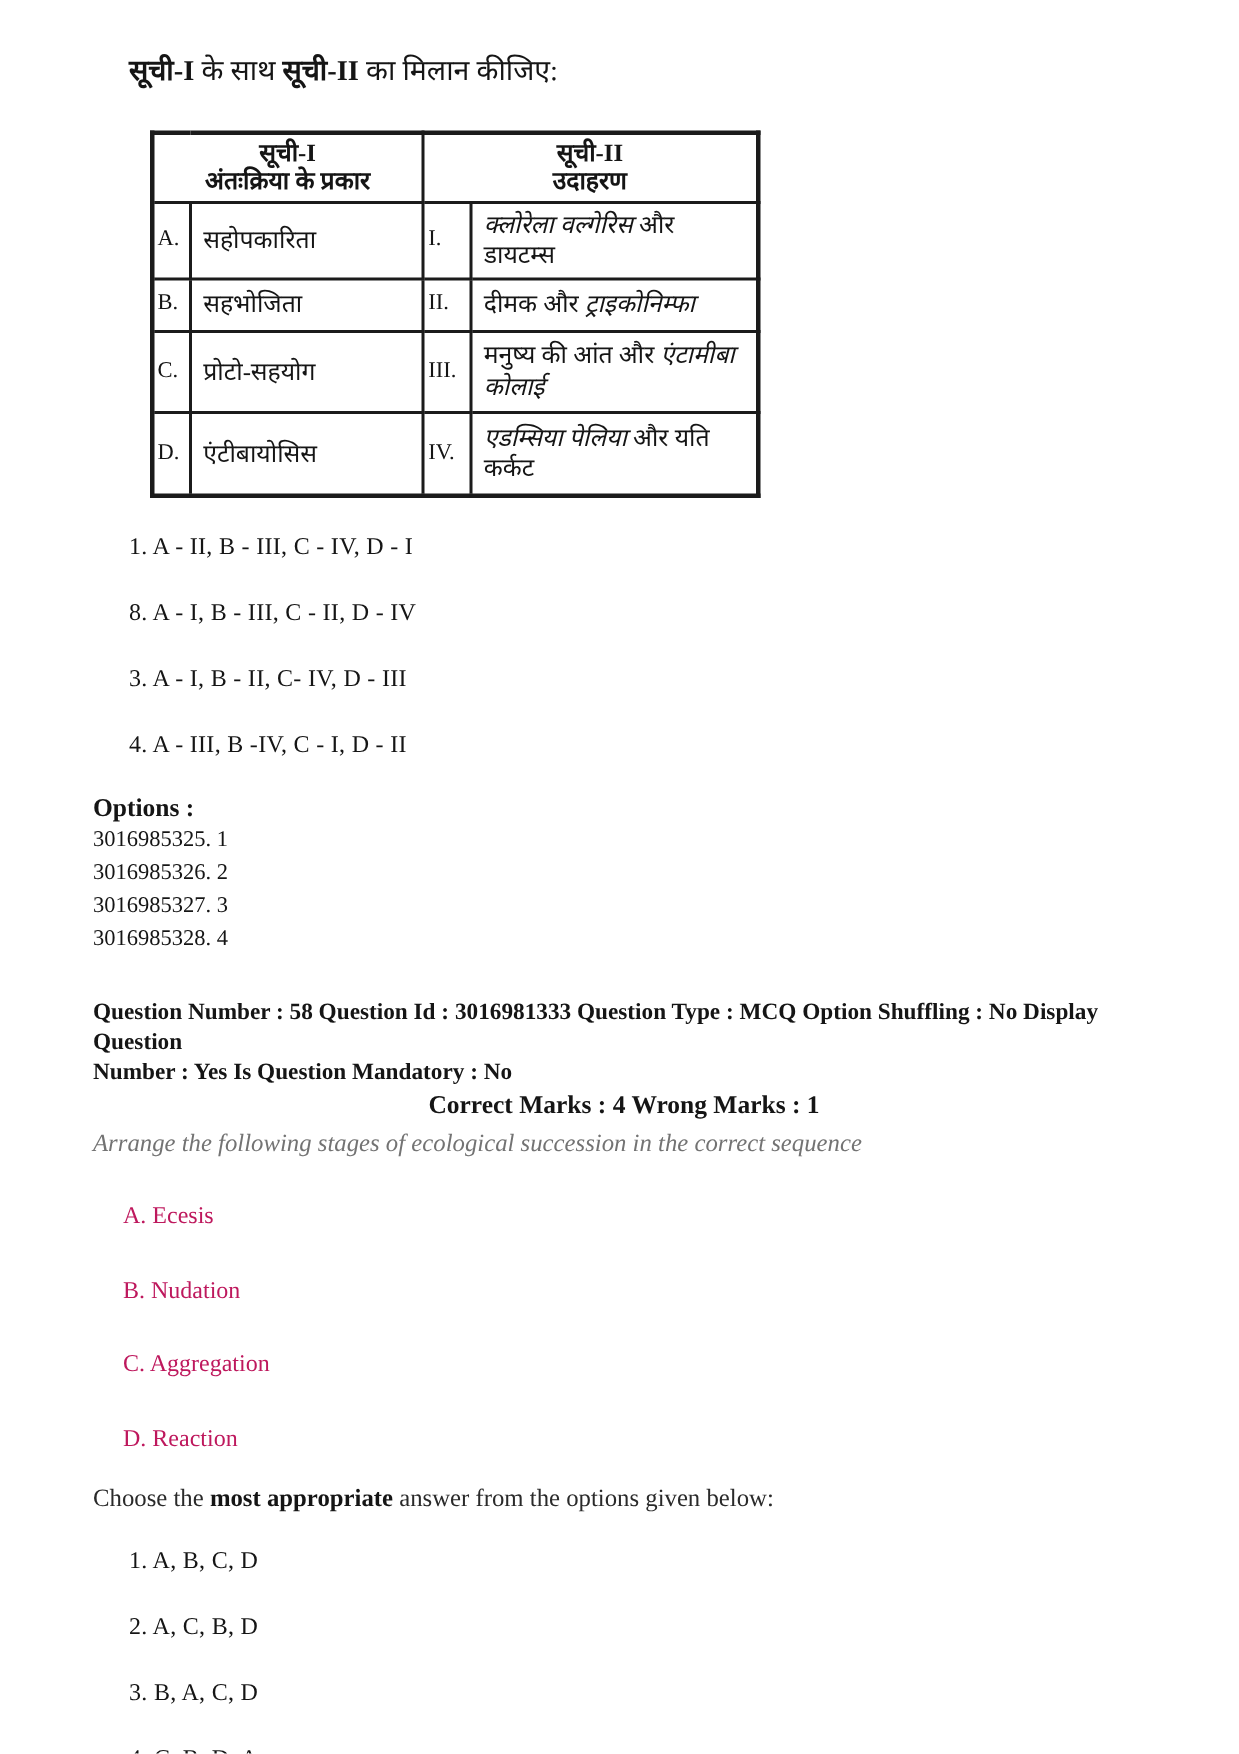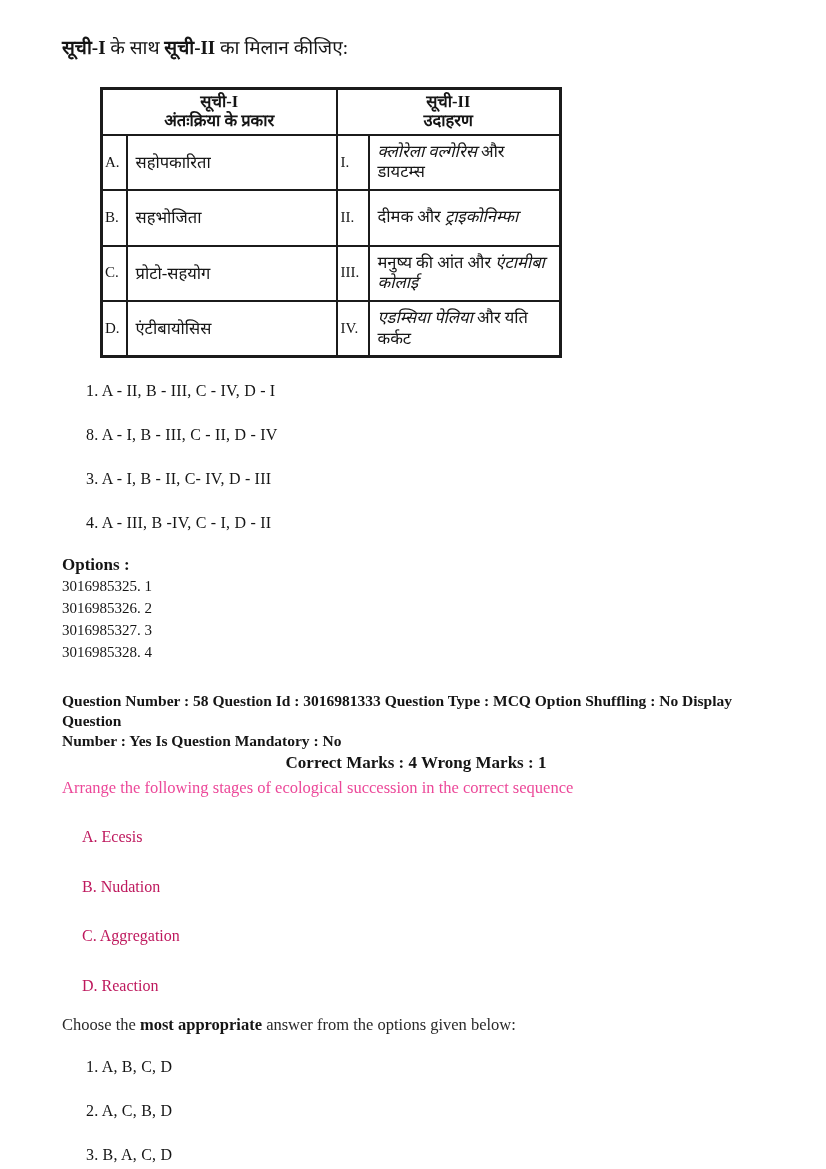--- a/index.html
+++ b/index.html
@@ -7,58 +7,58 @@
   body {
     width: 826px; height: 1169px;
     font-family: "Liberation Serif", "DejaVu Serif", serif;
     color: #151515;
     position: relative;
     overflow: hidden;
   }
   .page { padding: 36px 56px 0 62px; }
 
   .hi { line-height: 1.3; }
-  .match-heading { font-size: 19px; }
+  .match-heading { font-size: 19px; margin-left: 24px; }
   .match-heading b { font-weight: 700; }
 
   table.match-table {
     border-collapse: collapse;
     margin: 26px 0 0 38px;
     border: 3px solid #1b1b1b;
   }
   table.match-table th, table.match-table td {
     border: 2px solid #1b1b1b;
     vertical-align: middle;
   }
   table.match-table th {
     font-size: 16.5px; font-weight: 700;
     text-align: center; padding: 3px 4px; line-height: 1.15;
   }
   td.c-letter  { width: 25px;  font-size: 15px; padding: 1px 2px; text-align: left; }
-  td.c-item    { width: 210px; font-size: 16.5px; padding: 16px 8px; }
+  td.c-item    { width: 155px; font-size: 16.5px; padding: 1px 8px; }
   td.c-numeral { width: 32px;  font-size: 15px; padding: 1px 3px; text-align: left; }
   td.c-example { width: 192px; font-size: 16.5px; padding: 2px 8px; line-height: 1.25; }
   tr.row-head { height: 40px; }
   tr.row-a { height: 51px; }
   tr.row-b { height: 35px; }
   tr.row-c { height: 54px; }
   tr.row-d { height: 56px; }
   .it { font-style: italic; }
 
   .select-line { margin-top: 23px; font-size: 19px; }
 
   .choices { margin: 24px 0 0 24px; }
   .choice { font-size: 16px; margin-bottom: 26px; letter-spacing: 0.2px; }
 
   .options-label { font-weight: 700; font-size: 17px; line-height: 21px; margin-top: -4px; }
   .option-id { font-size: 15px; line-height: 22px; }
 
   .meta-block { margin-top: 28px; font-weight: 700; font-size: 15.5px; line-height: 20px; }
   .marks-line { font-weight: 700; font-size: 17px; line-height: 20px; margin-top: 2px; text-align: center; }
-  .question-text { font-size: 16.5px; margin-top: 5px; color: #ec4899; }
+  .question-text { font-size: 16.5px; margin-top: 5px; color: #737373; font-style: italic; }
 
   .stages { margin: 18px 0 0 20px; }
   .stage { font-size: 16px; line-height: 21.5px; color: #be185d; margin-top: 28px; }
 
   .choose-line { margin-top: 19px; font-size: 16.5px; color: #2a2a2a; }
   .choose-line b { color: #151515; }
 
   .choices2 { margin: 23px 0 0 24px; }
 </style>
 </head>

